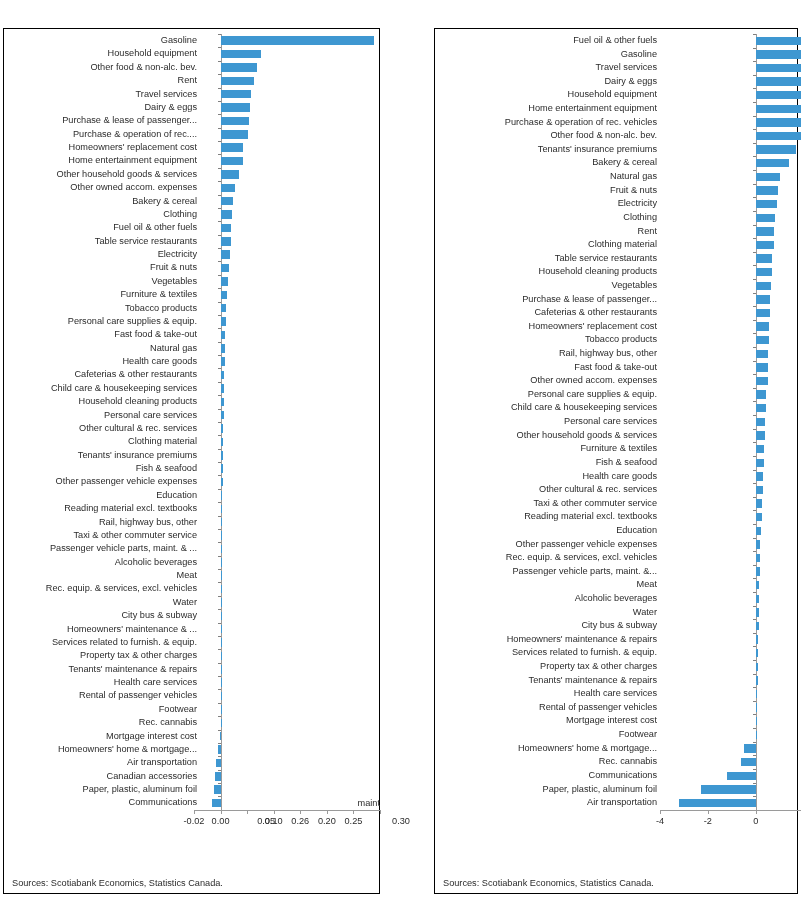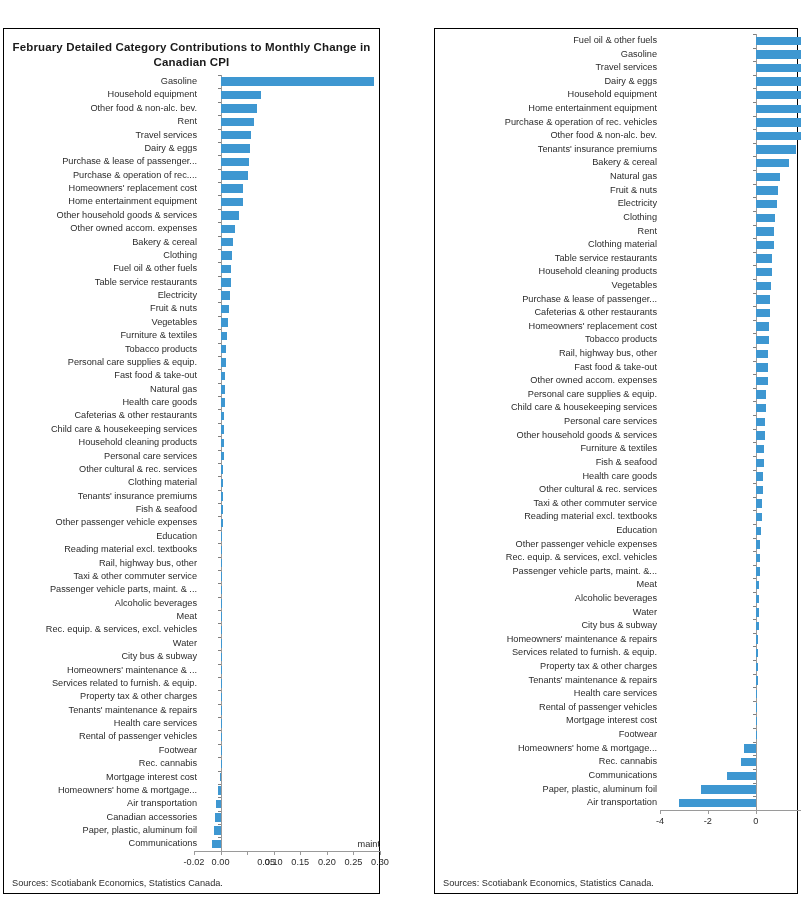--- a/index.html
+++ b/index.html
@@ -108,21 +108,20 @@
     color:#2b2b2b;
     white-space:nowrap;
   }
 </style>
 </head>
 <body>
 
 <div class="page">
 
   <div class="panel" id="panel-left">
-    <div class="chart-title">February Detailed Category Contributions to Monthly Change in Canadian CPI</div>
     <div class="plot" id="plot-left">
         <div class="rows" style="position: relative; height: 802.04px;">
           <div class="zeroline" style="left: 216.571px; top: 0px; height: 776.04px;"></div>
           <div class="row" style="height: 13.38px;">
             <div class="lbl" style="left: 0px; width: 193px; height: 13.38px; line-height: 13.38px;">Gasoline</div>
             <div class="tickmark" style="left: 213.571px; top: 0px;"></div>
             <div class="bar" style="left: 216.571px; width: 153.051px; top: 2.49px; background: rgb(62, 151, 209);"></div>
           </div>
           <div class="row" style="height: 13.38px;">
             <div class="lbl" style="left: 0px; width: 193px; height: 13.38px; line-height: 13.38px;">Household equipment</div>
@@ -412,27 +411,27 @@
           <div class="axisline" style="left: 190px; width: 186px; top: 776.04px;"></div>
           <div class="axis-tick" style="left: 190px; top: 776.04px;"></div>
           <div class="axis-lbl" style="left: 168px; width: 44px; top: 782.04px;">-0.02</div>
           <div class="axis-tick" style="left: 216.571px; top: 776.04px;"></div>
           <div class="axis-lbl" style="left: 194.571px; width: 44px; top: 782.04px;">0.00</div>
           <div class="axis-tick" style="left: 243.143px; top: 776.04px;"></div>
           <div class="axis-lbl" style="left: 221.143px; width: 44px; top: 782.04px; margin-left: 19px;">0.05</div>
           <div class="axis-tick" style="left: 269.714px; top: 776.04px;"></div>
           <div class="axis-lbl" style="left: 247.714px; width: 44px; top: 782.04px;">0.10</div>
           <div class="axis-tick" style="left: 296.286px; top: 776.04px;"></div>
-          <div class="axis-lbl" style="left: 274.286px; width: 44px; top: 782.04px;">0.15</div>
+          <div class="axis-lbl" style="left: 274.286px; width: 44px; top: 782.04px;">0.26</div>
           <div class="axis-tick" style="left: 322.857px; top: 776.04px;"></div>
           <div class="axis-lbl" style="left: 300.857px; width: 44px; top: 782.04px;">0.20</div>
           <div class="axis-tick" style="left: 349.429px; top: 776.04px;"></div>
           <div class="axis-lbl" style="left: 327.429px; width: 44px; top: 782.04px;">0.25</div>
           <div class="axis-tick" style="left: 376px; top: 776.04px;"></div>
-          <div class="axis-lbl" style="left: 354px; width: 44px; top: 782.04px;">0.30</div>
+          <div class="axis-lbl" style="left: 375px; width: 44px; top: 782.04px;">0.30</div>
           <div class="unit" style="left: 256px; width: 120px; top: 764.04px;">maint</div>
         </div>
       </div>
     <div class="source">Sources: Scotiabank Economics, Statistics Canada.</div>
   </div>
 
   <div class="panel" id="panel-right">
     <div class="plot" id="plot-right">
         <div class="rows" style="position: relative; height: 802.34px;">
           <div class="zeroline" style="left: 320.714px; top: 0px; height: 776.34px;"></div>

